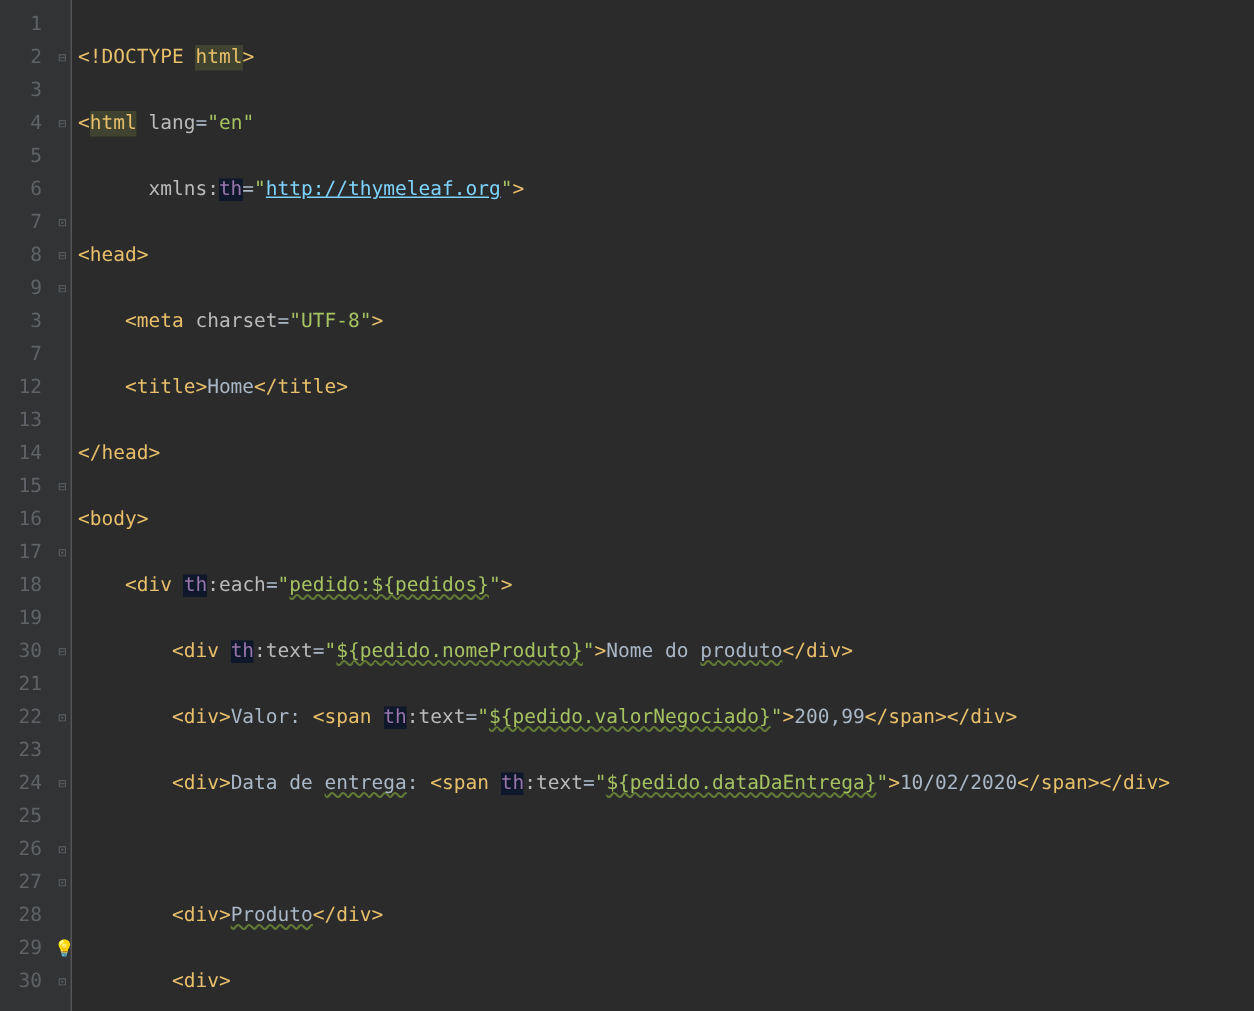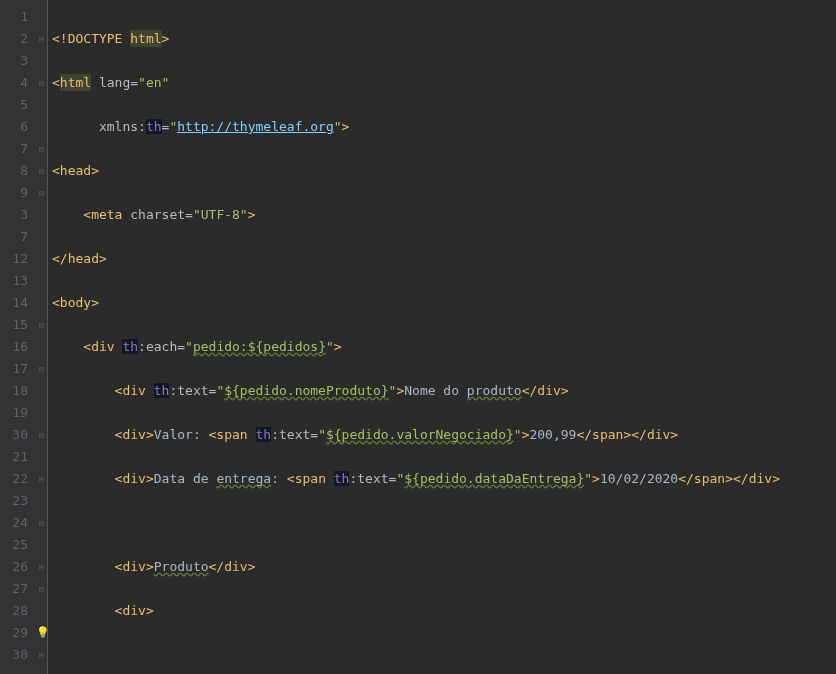--- a/index.html
+++ b/index.html
@@ -131,20 +131,21 @@
   <div class="m bulb">💡</div>
   <div class="m">⊡</div>
 </div>
 
 <div class="code">
 <div class="row"><span class="t-doctype">&lt;!DOCTYPE </span><span class="t-tag-hl">html</span><span class="t-tag">&gt;</span></div>
 <div class="row"><span class="t-tag">&lt;</span><span class="t-tag-hl">html</span><span class="t-attr"> lang</span><span class="t-text">=</span><span class="t-val">"en"</span></div>
 <div class="row"><span class="t-attr">      xmlns:</span><span class="t-ns-hl">th</span><span class="t-text">=</span><span class="t-val">"</span><span class="t-url">http://thymeleaf.org</span><span class="t-val">"</span><span class="t-tag">&gt;</span></div>
 <div class="row"><span class="t-tag">&lt;head&gt;</span></div>
 <div class="row"><span class="t-tag">    &lt;meta </span><span class="t-attr">charset</span><span class="t-text">=</span><span class="t-val">"UTF-8"</span><span class="t-tag">&gt;</span></div>
+<div class="row"><span class="t-tag">    &lt;title&gt;</span><span class="t-text">Home</span><span class="t-tag">&lt;/title&gt;</span></div>
 <div class="row"><span class="t-tag">&lt;/head&gt;</span></div>
 <div class="row"><span class="t-tag">&lt;body&gt;</span></div>
 <div class="row"><span class="t-tag">    &lt;div </span><span class="t-ns-hl">th</span><span class="t-attr">:each</span><span class="t-text">=</span><span class="t-val">"</span><span class="t-val-sq">pedido:${pedidos}</span><span class="t-val">"</span><span class="t-tag">&gt;</span></div>
 <div class="row"><span class="t-tag">        &lt;div </span><span class="t-ns-hl">th</span><span class="t-attr">:text</span><span class="t-text">=</span><span class="t-val">"</span><span class="t-val-sq">${pedido.nomeProduto}</span><span class="t-val">"</span><span class="t-tag">&gt;</span><span class="t-text">Nome do </span><span class="t-text-sq">produto</span><span class="t-tag">&lt;/div&gt;</span></div>
 <div class="row"><span class="t-tag">        &lt;div&gt;</span><span class="t-text">Valor: </span><span class="t-tag">&lt;span </span><span class="t-ns-hl">th</span><span class="t-attr">:text</span><span class="t-text">=</span><span class="t-val">"</span><span class="t-val-sq">${pedido.valorNegociado}</span><span class="t-val">"</span><span class="t-tag">&gt;</span><span class="t-text">200,99</span><span class="t-tag">&lt;/span&gt;</span><span class="t-tag">&lt;/div&gt;</span></div>
 <div class="row"><span class="t-tag">        &lt;div&gt;</span><span class="t-text">Data de </span><span class="t-text-sq">entrega</span><span class="t-text">: </span><span class="t-tag">&lt;span </span><span class="t-ns-hl">th</span><span class="t-attr">:text</span><span class="t-text">=</span><span class="t-val">"</span><span class="t-val-sq">${pedido.dataDaEntrega}</span><span class="t-val">"</span><span class="t-tag">&gt;</span><span class="t-text">10/02/2020</span><span class="t-tag">&lt;/span&gt;</span><span class="t-tag">&lt;/div&gt;</span></div>
 <div class="row"></div>
 <div class="row"><span class="t-tag">        &lt;div&gt;</span><span class="t-text-sq">Produto</span><span class="t-tag">&lt;/div&gt;</span></div>
 <div class="row"><span class="t-tag">        &lt;div&gt;</span></div>
 

